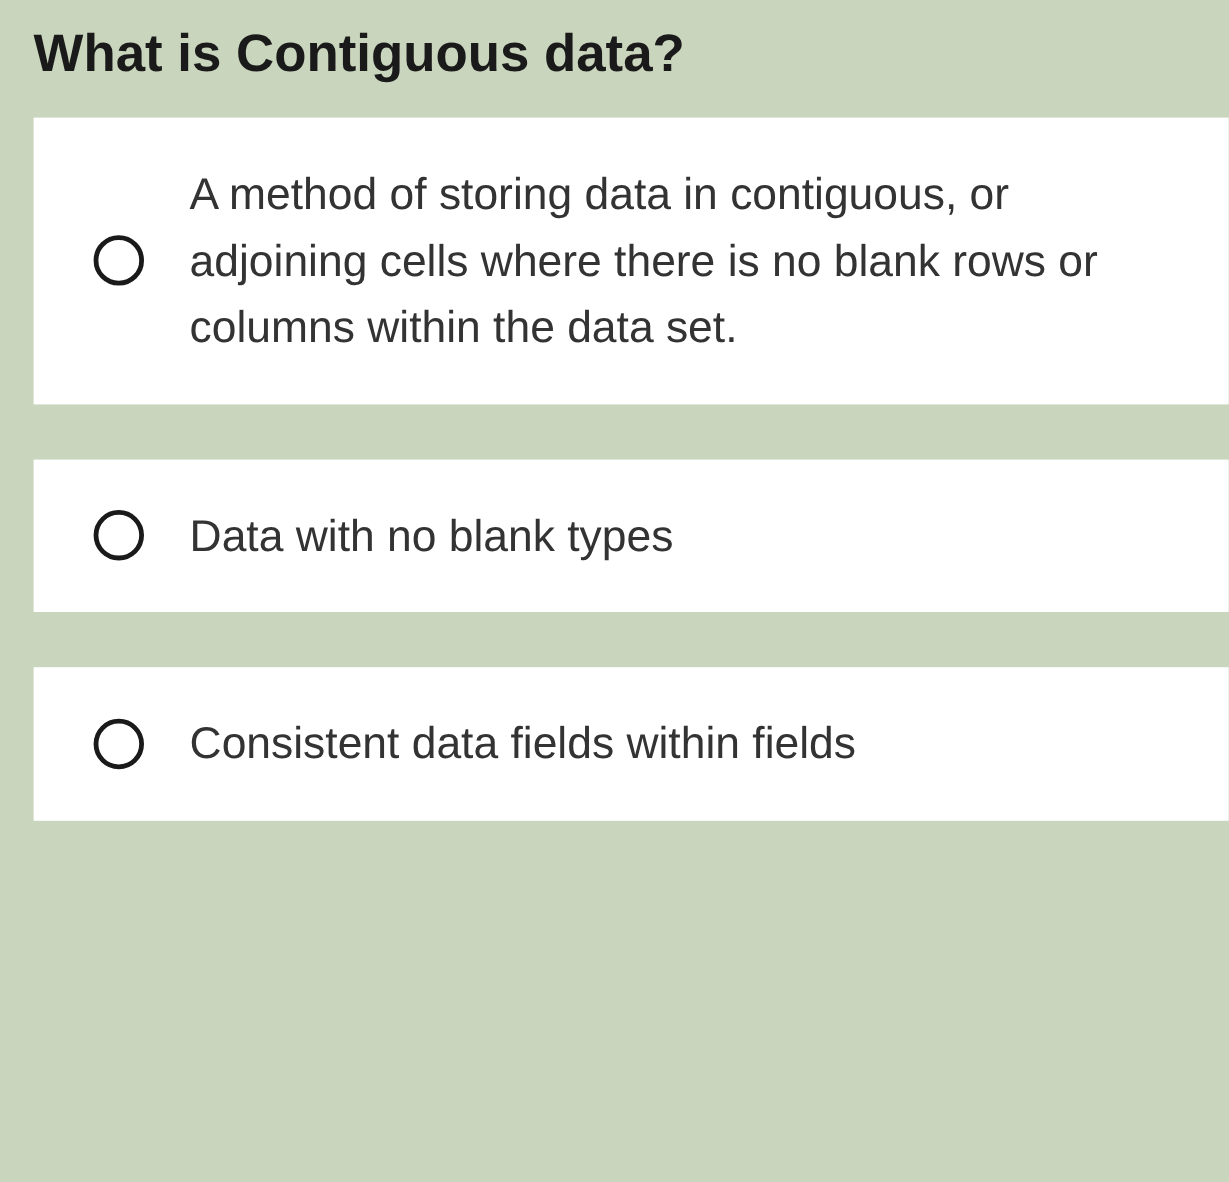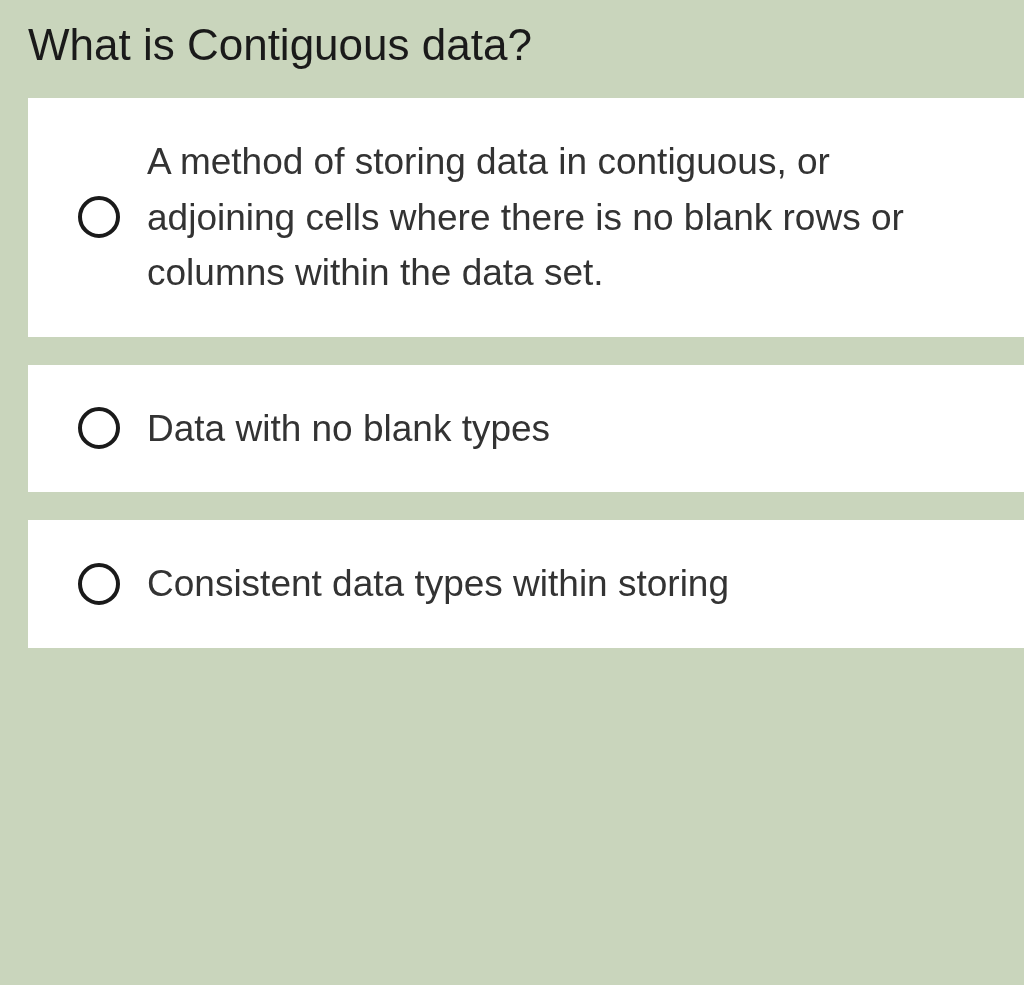--- a/index.html
+++ b/index.html
@@ -12,34 +12,34 @@
       background-color: #c9d5bc;
       width: 1024px;
       height: 985px;
       overflow: hidden;
     }
     .container {
       padding: 0;
     }
     .question-title {
       font-size: 44px;
-      font-weight: normal;
+      font-weight: bold;
       color: #1a1a1a;
       padding: 20px 28px 28px 28px;
     }
     .options-area {
       padding-left: 28px;
     }
     .option-card {
       background-color: #ffffff;
-      margin-bottom: 28px;
+      margin-bottom: 46px;
       padding: 36px 40px 36px 50px;
       display: flex;
       align-items: center;
-      gap: 27px;
+      gap: 38px;
       cursor: pointer;
     }
     .radio-button {
       flex-shrink: 0;
       width: 42px;
       height: 42px;
       border: 4px solid #1a1a1a;
       border-radius: 50%;
       background-color: #ffffff;
     }
@@ -64,17 +64,17 @@
     </div>
 
 
     <div class="option-card">
       <div class="radio-button"></div>
       <div class="option-text">Data with no blank types</div>
     </div>
 
     <div class="option-card">
       <div class="radio-button"></div>
-      <div class="option-text">Consistent data types within storing</div>
+      <div class="option-text">Consistent data fields within fields</div>
     </div>
 
   </div>
 </div>
 
 </body></html>

